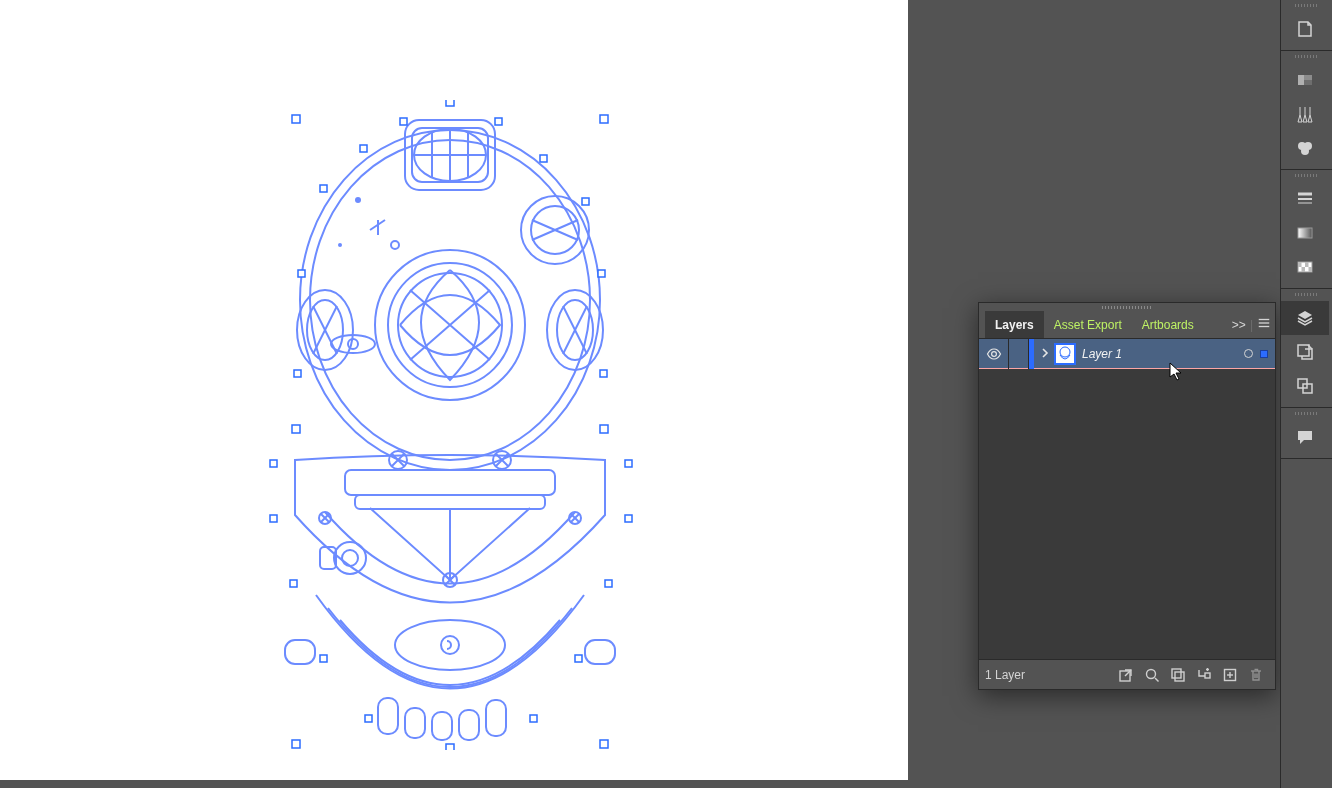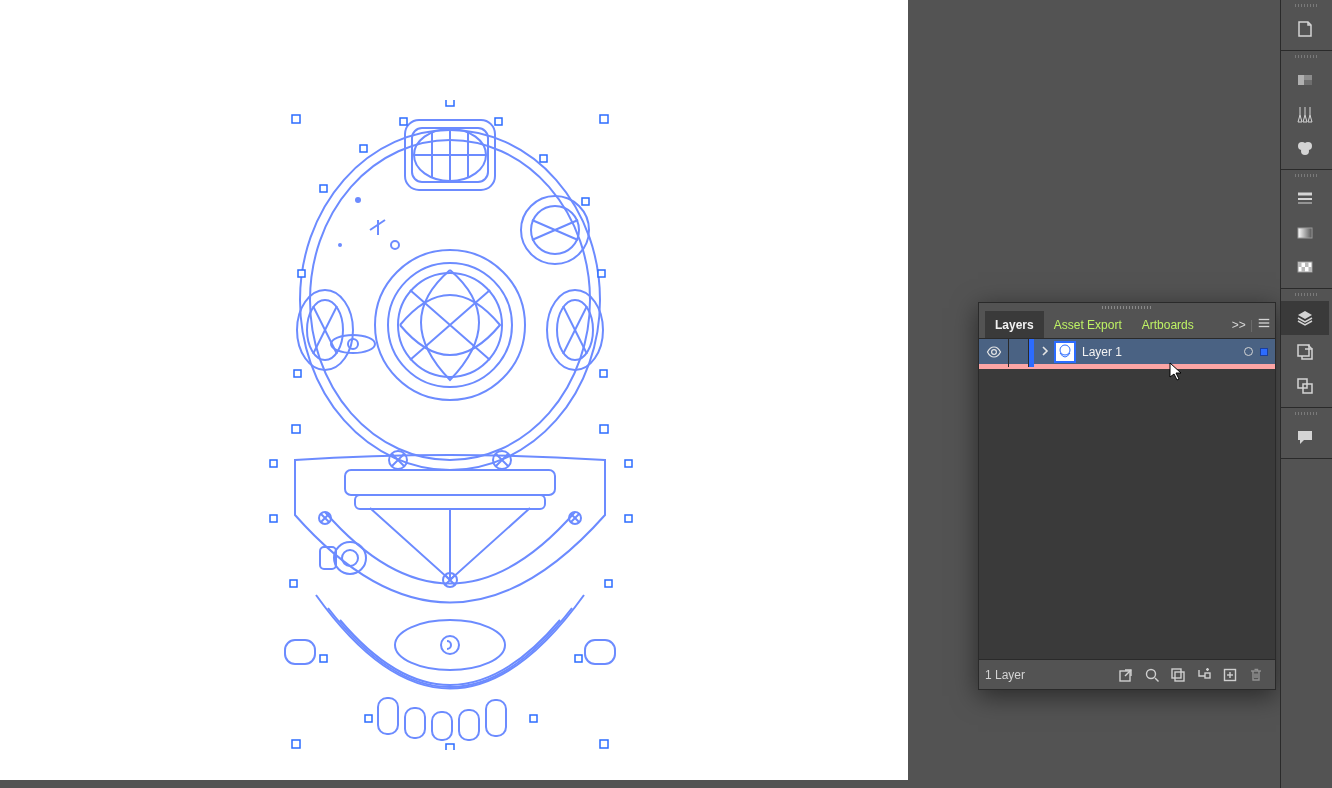--- a/index.html
+++ b/index.html
@@ -106,21 +106,22 @@
   .layers-body {
     flex: 1;
     background: #3a3a3a;
     overflow: hidden;
   }
   .layer-row {
     display: flex;
     align-items: center;
     height: 30px;
     background: #4a6283;
-    border-bottom: 5px solid #fca5a5;
+    border-bottom: 1px solid #fca5a5;
+    font-style: italic;
   }
   .vis-col {
     width: 30px; height: 30px;
     display:flex; align-items:center; justify-content:center;
     border-right: 1px solid #2a2a2a;
     cursor: pointer;
   }
   .lock-col {
     width: 20px; height: 30px;
     border-right: 1px solid #2a2a2a;

